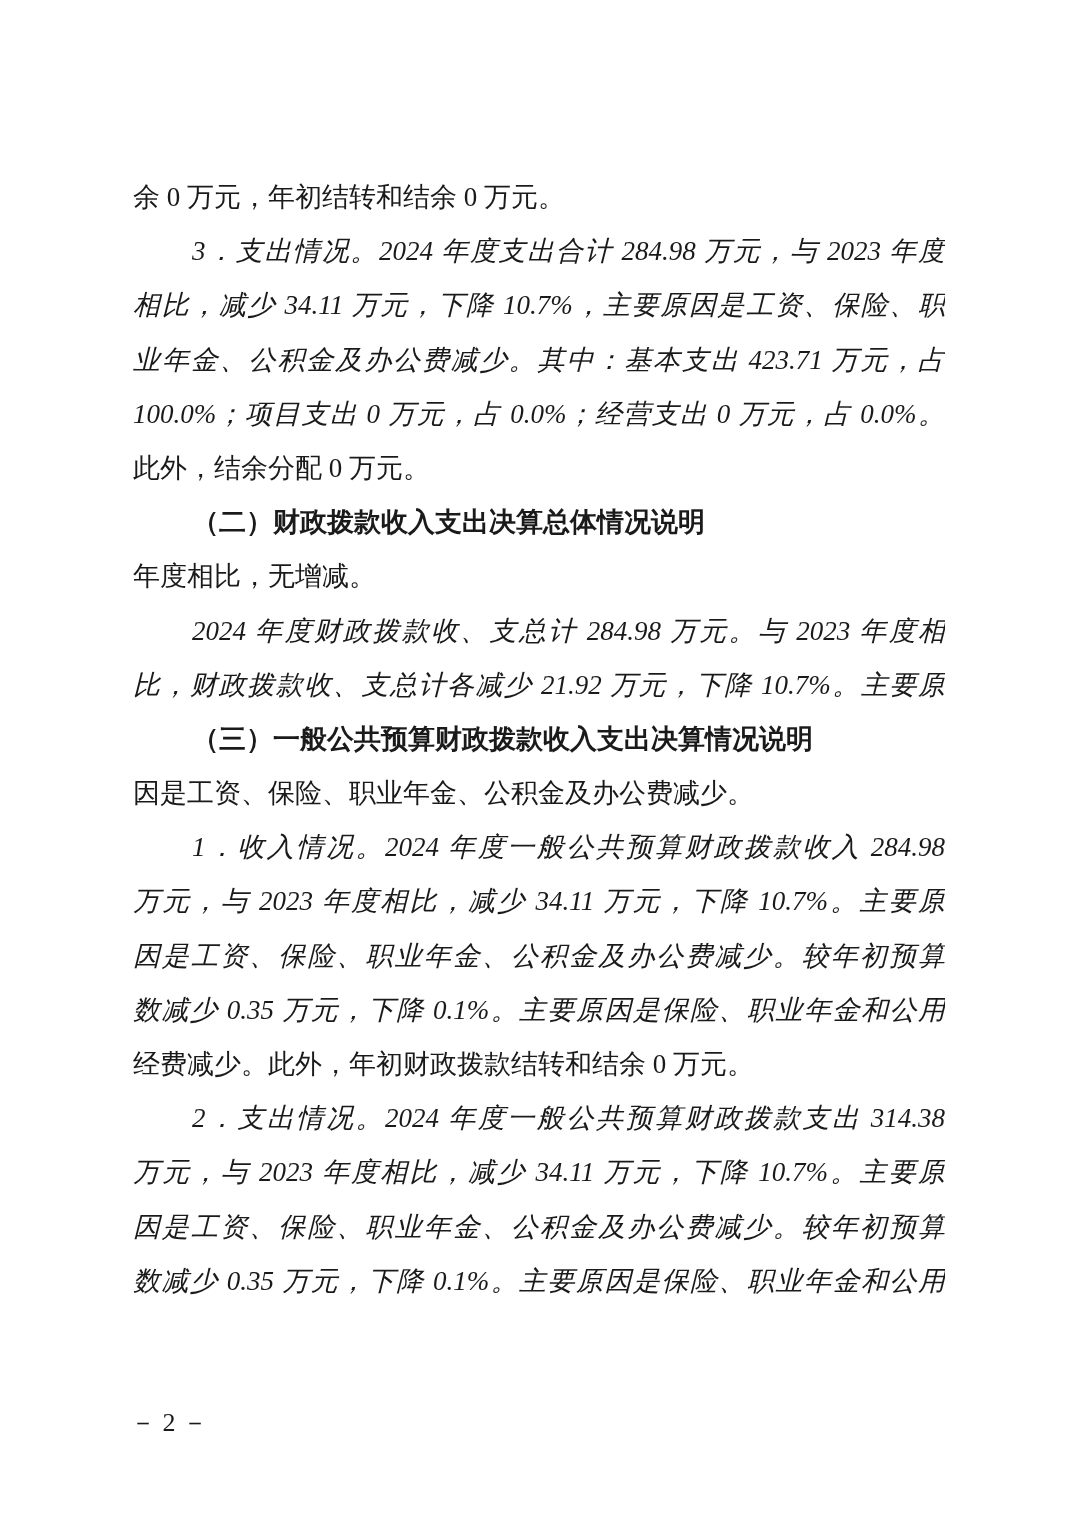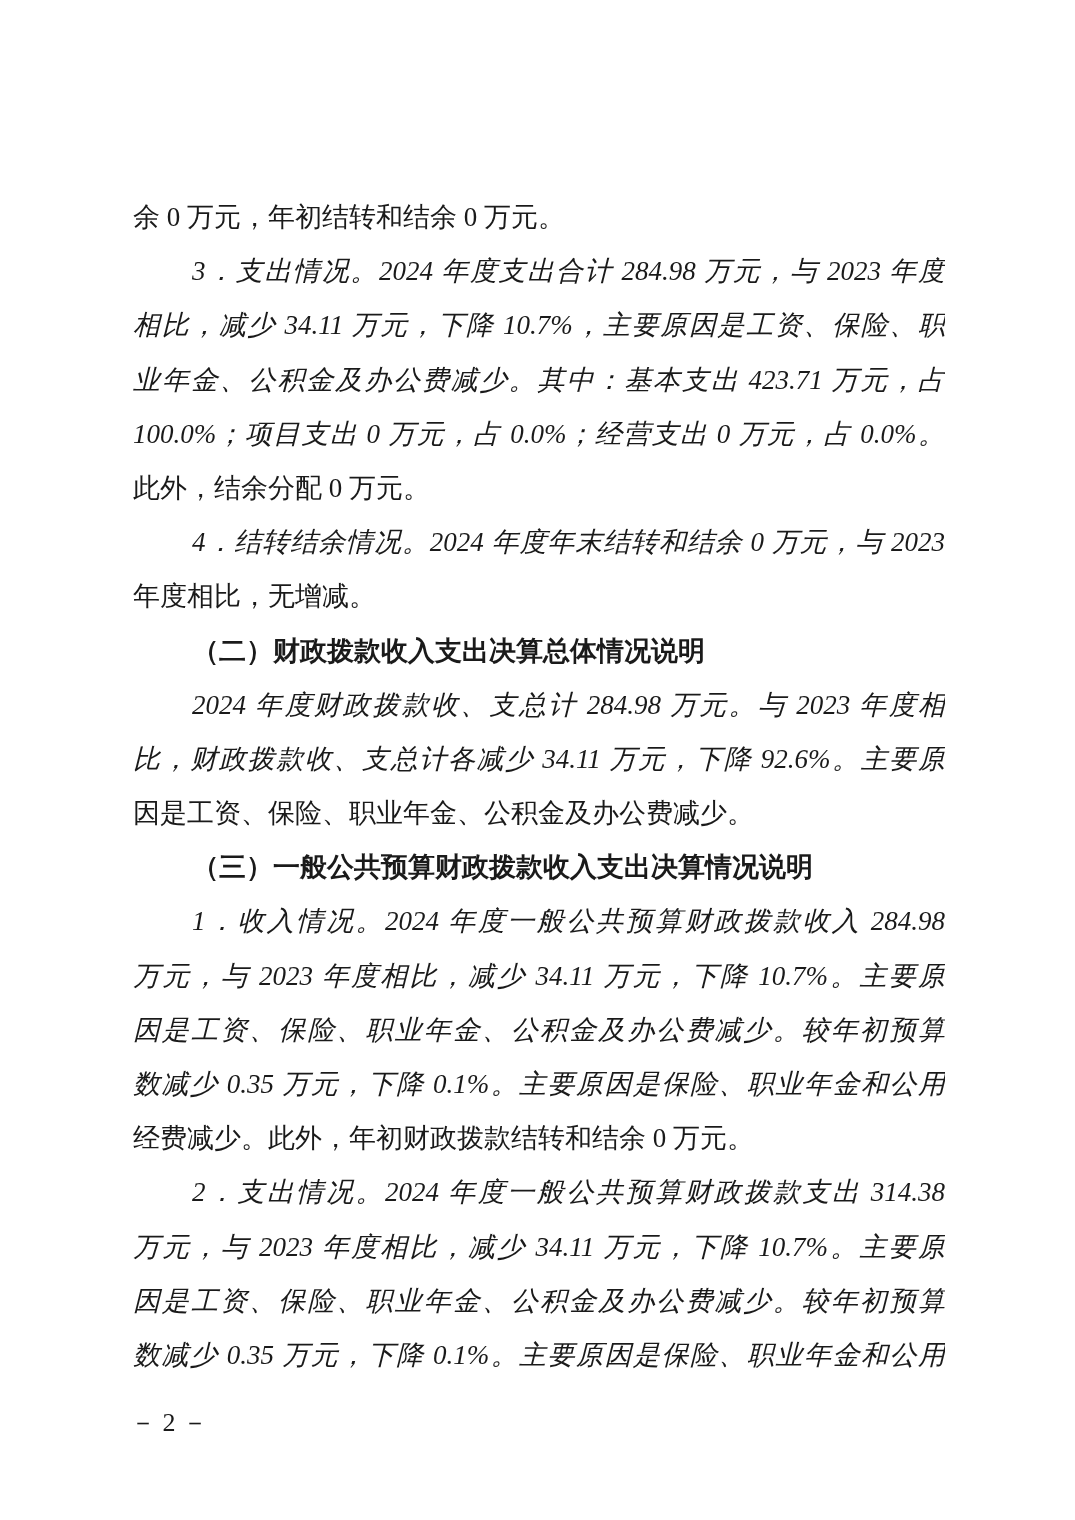--- a/index.html
+++ b/index.html
@@ -12,21 +12,21 @@
     width: 1075px;
     height: 1520px;
     background: #ffffff;
     font-family: "Liberation Serif", "DejaVu Serif", serif;
     color: #1a1a1a;
     overflow: hidden;
   }
   .content {
     position: absolute;
     left: 133px;
-    top: 190px;
+    top: 170px;
     width: 812px;
   }
   .line {
     height: 54.2px;
     line-height: 54.2px;
     font-size: 27px;
     text-align: justify;
     overflow: hidden;
     white-space: normal;
   }
@@ -54,27 +54,26 @@
 <body>
 
 <div class="page">
   <div class="content">
     <div class="line">余 0 万元，年初结转和结余 0 万元。</div>
     <div class="line j ind">3．支出情况。2024 年度支出合计 284.98 万元，与 2023 年度</div>
     <div class="line j">相比，减少 34.11 万元，下降 10.7%，主要原因是工资、保险、职</div>
     <div class="line j">业年金、公积金及办公费减少。其中：基本支出 423.71 万元，占</div>
     <div class="line j">100.0%；项目支出 0 万元，占 0.0%；经营支出 0 万元，占 0.0%。</div>
     <div class="line">此外，结余分配 0 万元。</div>
-    <div class="line j ind">4．结转结余情况。2024 年度年末结转和结余 0 万元，与 2023</div>
+    <div class="line ind bold">（二）财政拨款收入支出决算总体情况说明</div>
     <div class="line">年度相比，无增减。</div>
-    <div class="line ind bold">（二）财政拨款收入支出决算总体情况说明</div>
     <div class="line j ind">2024 年度财政拨款收、支总计 284.98 万元。与 2023 年度相</div>
-    <div class="line j">比，财政拨款收、支总计各减少 34.11 万元，下降 92.6%。主要原</div>
+    <div class="line j">比，财政拨款收、支总计各减少 21.92 万元，下降 10.7%。主要原</div>
+    <div class="line ind bold">（三）一般公共预算财政拨款收入支出决算情况说明</div>
     <div class="line">因是工资、保险、职业年金、公积金及办公费减少。</div>
-    <div class="line ind bold">（三）一般公共预算财政拨款收入支出决算情况说明</div>
     <div class="line j ind">1．收入情况。2024 年度一般公共预算财政拨款收入 284.98</div>
     <div class="line j">万元，与 2023 年度相比，减少 34.11 万元，下降 10.7%。主要原</div>
     <div class="line j">因是工资、保险、职业年金、公积金及办公费减少。较年初预算</div>
     <div class="line j">数减少 0.35 万元，下降 0.1%。主要原因是保险、职业年金和公用</div>
     <div class="line">经费减少。此外，年初财政拨款结转和结余 0 万元。</div>
     <div class="line j ind">2．支出情况。2024 年度一般公共预算财政拨款支出 314.38</div>
     <div class="line j">万元，与 2023 年度相比，减少 34.11 万元，下降 10.7%。主要原</div>
     <div class="line j">因是工资、保险、职业年金、公积金及办公费减少。较年初预算</div>
     <div class="line j">数减少 0.35 万元，下降 0.1%。主要原因是保险、职业年金和公用</div>
   </div>

